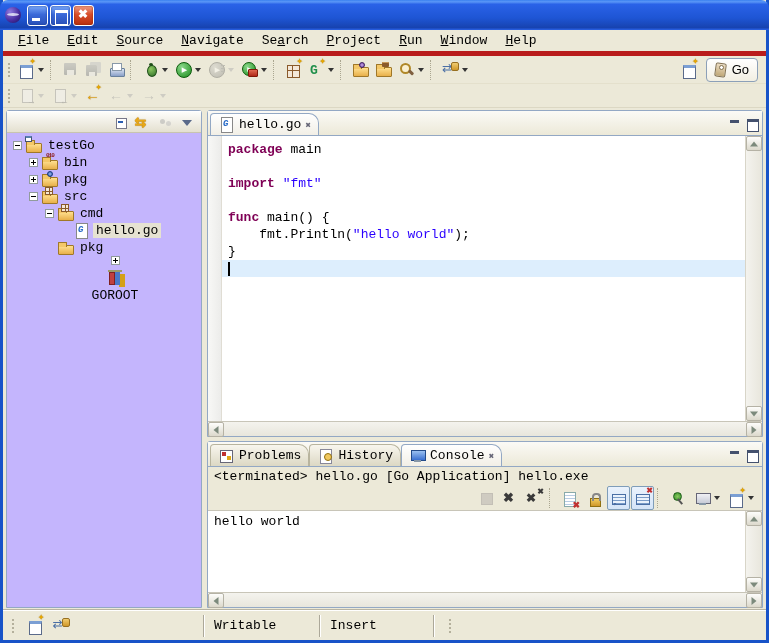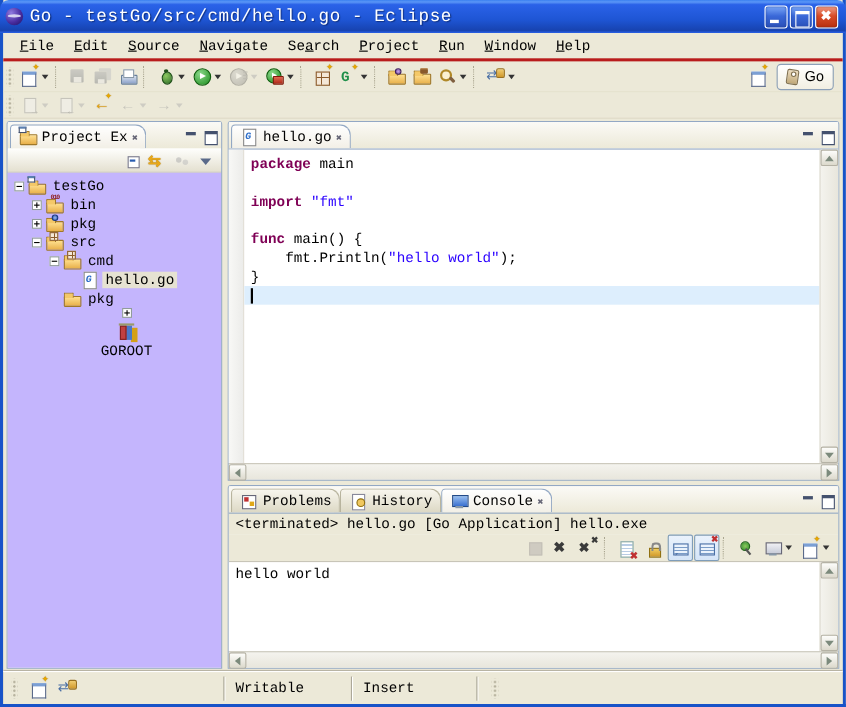--- a/index.html
+++ b/index.html
@@ -20,21 +20,21 @@
   .title-text { color:#fff; font-size:16px; letter-spacing:.5px; text-shadow:1px 1px 1px #103080; white-space:nowrap; overflow:hidden; flex:1; }
   .winbtns { display:flex; gap:2px; margin-right:2px; }
   .wbtn { width:21px; height:21px; border:1px solid #fff; border-radius:3px; position:relative;
     background:linear-gradient(180deg,#7ba8f8,#3a68d8 45%,#2a50b8); box-shadow:inset 0 0 2px #1a3a90; }
   .wbtn.close { background:linear-gradient(180deg,#f0a088,#d84c28 45%,#b83010); box-shadow:inset 0 0 2px #802000; }
   .wbtn.min::before{ content:""; position:absolute; left:4px; bottom:4px; width:8px; height:3px; background:#fff; }
   .wbtn.max::before{ content:""; position:absolute; left:4px; top:4px; width:11px; height:11px; border:1px solid #fff; border-top:3px solid #fff; }
   .wbtn.close::before{ content:"\2716"; color:#fff; font-size:12px; font-weight:bold; position:absolute; left:4px; top:1px; }
 
   
-  .menubar { height:26px; display:flex; align-items:center; padding:0 6px; background:#ece9d8; border-bottom:3px solid #b91c1c; }
+  .menubar { height:26px; display:flex; align-items:center; padding:0 6px; background:#ece9d8; border-bottom:5px solid #b91c1c; }
   .menu-item { padding:2px 9px; cursor:default; white-space:nowrap; }
   .menu-item u { text-decoration:underline; }
 
   
   .toolbar { display:flex; align-items:center; background:#ece9d8; }
   .tb-row1 { height:28px; border-bottom:1px solid #e4e0cc; }
   .tb-row2 { height:24px; border-bottom:1px solid #dcd8c4; }
   .tb-left { display:flex; align-items:center; flex:1; }
   .grip { width:6px; height:18px; margin:0 3px; flex:0 0 auto;
     background-image:radial-gradient(circle, #b4b09c 1px, transparent 1.2px); background-size:4px 4px; background-position:1px 1px; }
@@ -227,21 +227,20 @@
   .sb-insert { width:114px; }
   .sb-rest { flex:1; display:flex; align-items:center; gap:6px; }
 </style>
 </head>
 <body>
 
 <div class="window">
 
   <div class="titlebar">
     <span class="ecl-logo"></span>
-    <span class="title-text">Go - testGo/src/cmd/hello.go - Eclipse</span>
     <span class="winbtns">
       <button class="wbtn min"></button>
       <button class="wbtn max"></button>
       <button class="wbtn close"></button>
     </span>
   </div>
 
   <div class="menubar" id="menubar">
       <span class="menu-item"><u>F</u>ile</span>
       <span class="menu-item"><u>E</u>dit</span>
@@ -346,34 +345,20 @@
       </button>
       <button class="tbtn dis">
         <span class="i ic-fwd"></span>
         <span class="dd ddis"></span>
       </button>
     </div>
 
   <div class="workbench">
 
     <div class="panel explorer">
-      <div class="view-tabrow">
-        <div class="tab act">
-          <span class="i ic-proj">
-              <b class="badge b-proj"></b>
-            </span>
-          <span>Project Ex</span>
-          <span class="tclose"></span>
-        </div>
-        <div class="tabrow-fill"></div>
-        <span class="minmax">
-          <button class="pbtn pmin"></button>
-          <button class="pbtn pmax"></button>
-        </span>
-      </div>
       <div class="viewbar">
         <button class="vbtn">
             <span class="i ic-collapseall"></span>
           </button>
         <button class="vbtn">
             <span class="i ic-linkeditor"></span>
           </button>
         <button class="vbtn dis">
             <span class="i ic-focus"></span>
           </button>

